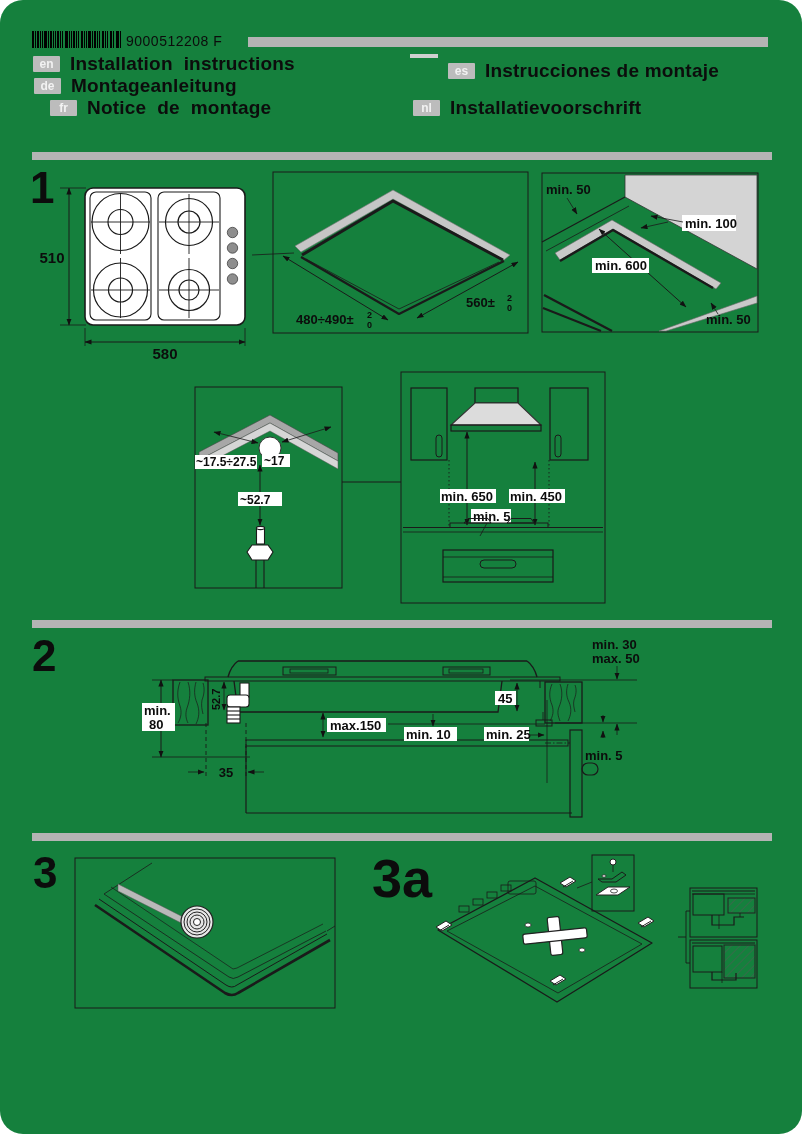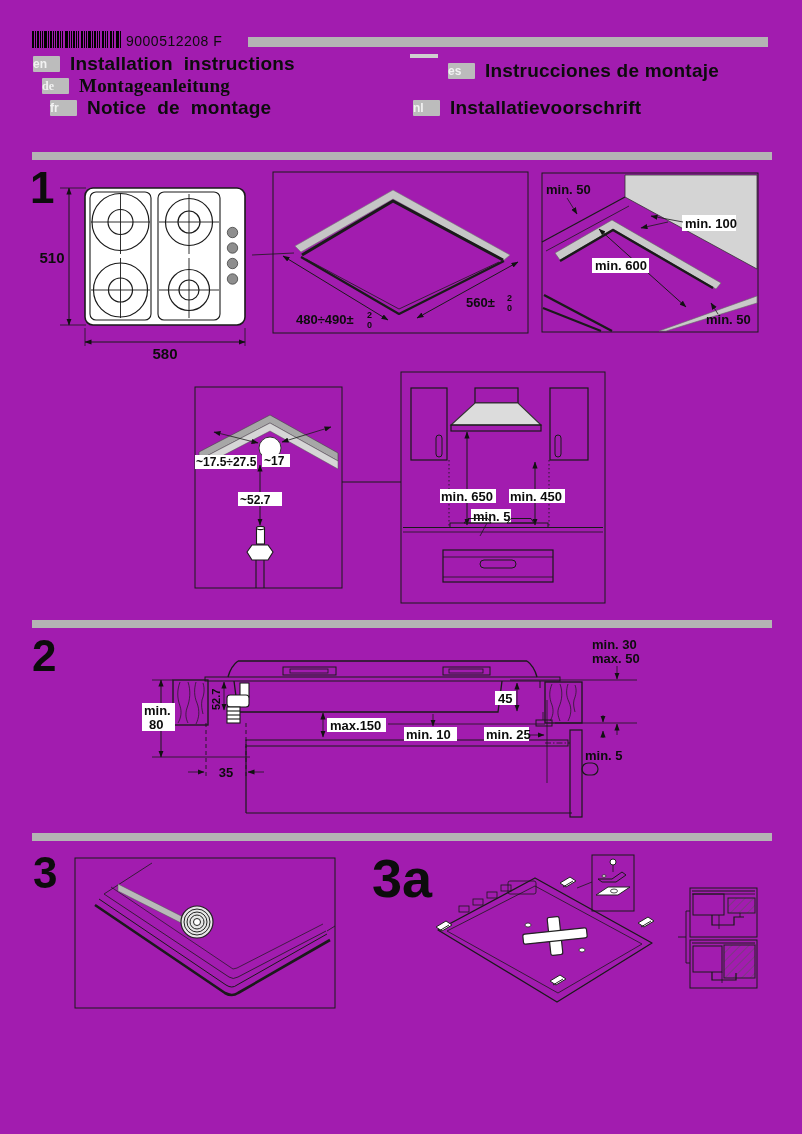--- a/index.html
+++ b/index.html
@@ -1,24 +1,24 @@
 <!DOCTYPE html>
 <html><head>
 <meta charset="utf-8">
 <style>
   html,body{margin:0;padding:0;background:#fff;}
-  .page{position:relative;width:802px;height:1134px;background:#a21caf;overflow:hidden;
-        font-family:"Liberation Sans",sans-serif;color:#0c0c0c;}
+  .page{position:relative;width:802px;height:1134px;background:#15803d;overflow:hidden;
+        font-family:"Liberation Sans",sans-serif;color:#0c0c0c;border-radius:23px;}
   .abs{position:absolute;}
   .code-text{font-size:14px;letter-spacing:0.5px;}
   .gray-bar{background:#b4b4b4;}
   .fold-mark{background:#cfcfcf;}
   .lang-row{position:absolute;display:flex;align-items:center;height:18px;}
   .lang-tag{display:inline-block;width:27px;height:16px;line-height:16px;background:#bcbcbc;
-            color:#f2f2f2;font-size:12px;font-weight:bold;text-align:left;border-radius:1px;}
+            color:#f2f2f2;font-size:12px;font-weight:bold;text-align:center;border-radius:1px;}
   .lang-label{margin-left:10px;font-size:19px;font-weight:bold;white-space:pre;letter-spacing:0.2px;}
   .sec-num{position:absolute;font-size:44px;font-weight:bold;line-height:1;}
   svg{position:absolute;left:0;overflow:visible;}
   svg text{font-family:"Liberation Sans",sans-serif;font-weight:bold;fill:#0c0c0c;}
   .t15{font-size:15px;} .t13{font-size:13px;} .t12{font-size:12px;} .t11{font-size:11px;} .t9{font-size:9px;}
   .ln{stroke:#1a1a1a;fill:none;}
   .thin{stroke-width:0.8;} .med{stroke-width:1.2;} .thk{stroke-width:2.6;}
   .wbg{fill:#ffffff;}
 </style>
 </head>
@@ -65,21 +65,21 @@
     </g>
   </svg>
   <div class="abs code-text" style="left:126px;top:33px;">9000512208 F</div>
   <div class="abs gray-bar" style="left:248px;top:37px;width:520px;height:10px;"></div>
   <div class="abs fold-mark" style="left:410px;top:54px;width:28px;height:4px;"></div>
 
   <div class="lang-row" style="left:33px;top:55px;">
     <span class="lang-tag">en</span>
     <span class="lang-label">Installation  instructions</span>
   </div>
-  <div class="lang-row" style="left:42px;top:77px;font-family:Liberation Serif, serif;">
+  <div class="lang-row" style="left:34px;top:77px;">
     <span class="lang-tag">de</span>
     <span class="lang-label">Montageanleitung</span>
   </div>
   <div class="lang-row" style="left:50px;top:99px;">
     <span class="lang-tag">fr</span>
     <span class="lang-label">Notice  de  montage</span>
   </div>
 
   <div class="lang-row" style="left:413px;top:62px;padding-left:35px;">
     <span class="lang-tag">es</span>

